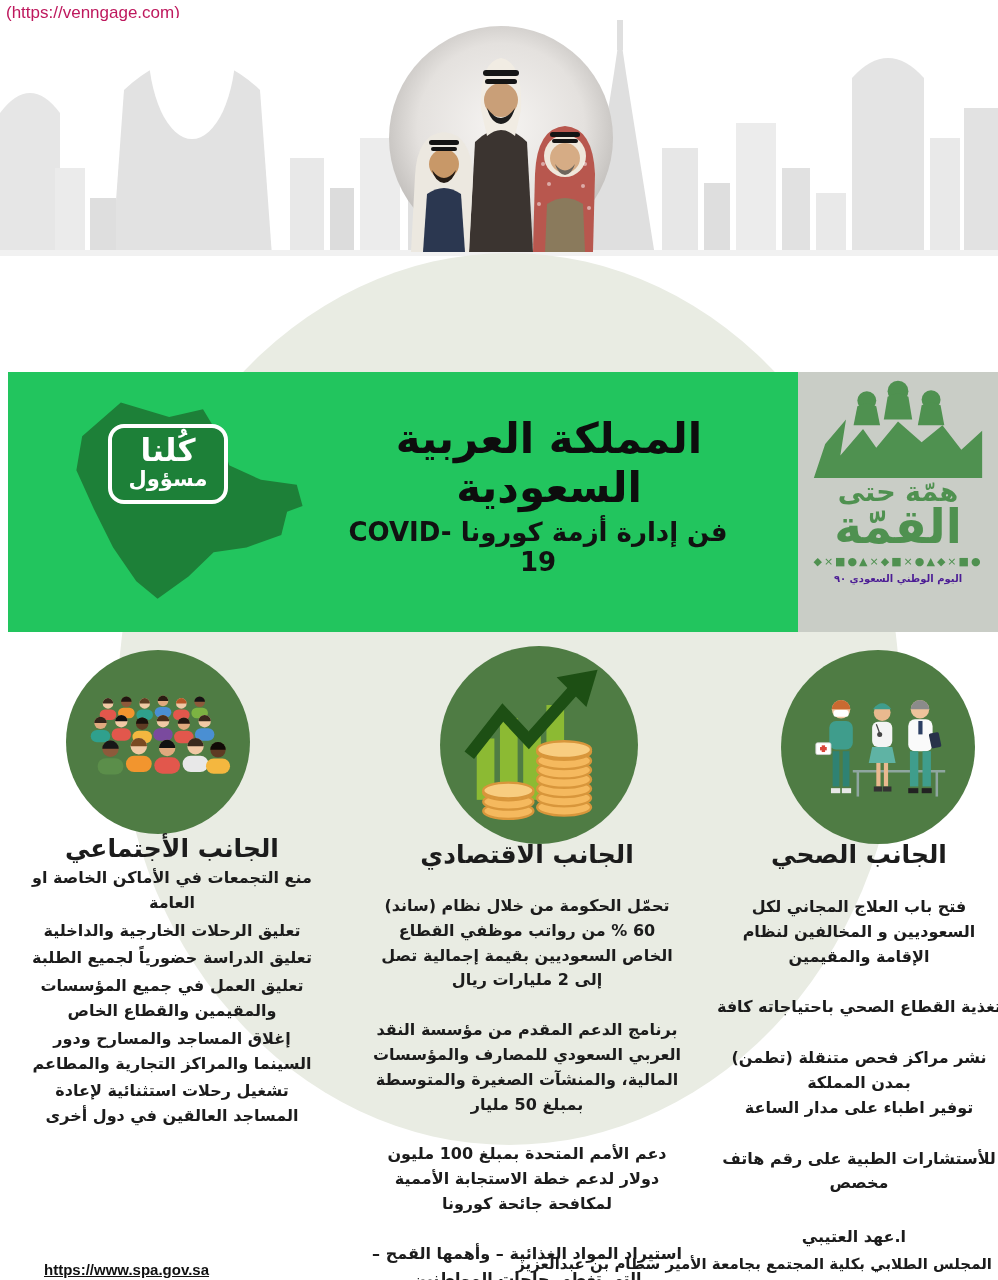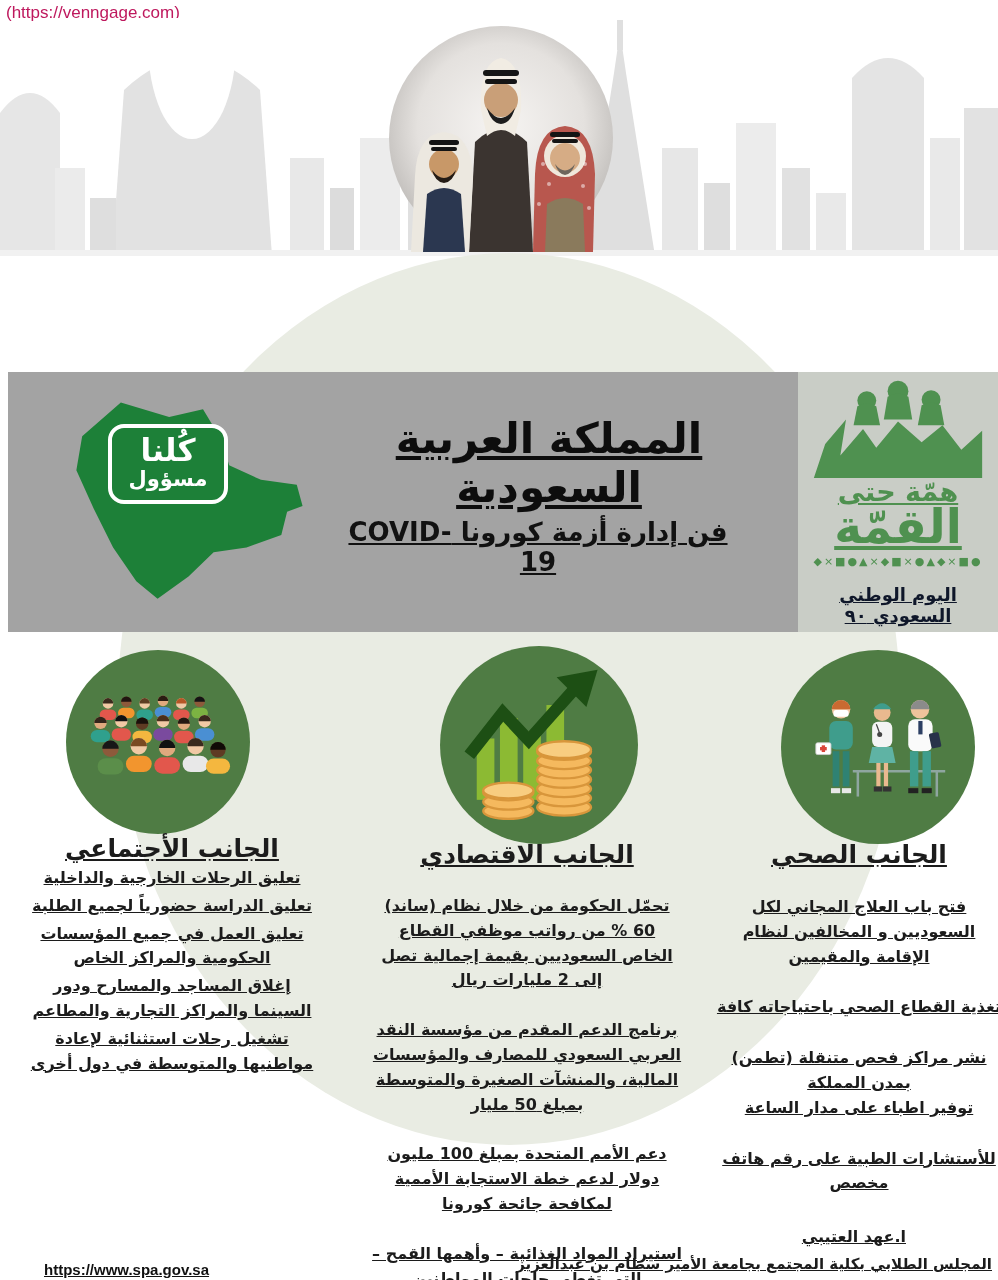--- a/index.html
+++ b/index.html
@@ -1,49 +1,49 @@
 <!DOCTYPE html>
 <html lang="ar"><head>
 <meta charset="utf-8">
 <style>
   html,body{margin:0;padding:0;background:#fff;}
   #canvas{position:relative;width:998px;height:1280px;background:#fff;overflow:hidden;
           font-family:"DejaVu Sans",sans-serif;}
   .abs{position:absolute;}
-  .ar{direction:rtl;font-weight:bold;color:#1c1c1c;text-align:center;text-decoration:underline;}
+  .ar{direction:rtl;font-weight:bold;color:#1c1c1c;text-align:center;}
 
   
   .src-url{top:3px;left:6px;font-size:17px;color:#be185d;font-family:"Liberation Sans",sans-serif;}
 
   
   .skyline{top:18px;left:0;width:998px;height:238px;}
 
   
   .royal{top:24px;left:387px;width:228px;height:228px;}
 
   
   .pale-circle{top:253px;left:118px;width:782px;height:892px;border-radius:50%;background:#e9ece3;}
 
   
-  .banner{top:372px;left:8px;width:790px;height:260px;background:#a3a3a3;}
+  .banner{top:372px;left:8px;width:790px;height:260px;background:#22c55e;}
   .ksa-map{position:absolute;left:28px;top:16px;width:305px;height:232px;}
   .badge{position:absolute;left:100px;top:52px;width:104px;padding:6px 4px 8px;border:4px solid #fff;
          border-radius:16px;background:#1d8038;color:#fff;text-align:center;direction:rtl;}
   .badge .b1{font-size:31px;font-weight:bold;line-height:1.05;}
   .badge .b2{font-size:21px;font-weight:bold;line-height:1.2;}
   .banner-title{position:absolute;right:8px;left:300px;top:42px;font-size:42px;color:#0d0d0d;}
   .banner-sub{position:absolute;right:60px;left:330px;top:128px;font-size:26px;color:#111;margin-top:17px;}
 
   
   .logo-panel{top:372px;left:798px;width:200px;height:260px;background:#c9cdc6;text-align:center;}
   .nd-mountain{margin-top:4px;width:188px;height:104px;}
   .nd1{color:#4f9150;font-size:27px;line-height:1.0;margin-top:-6px;}
   .nd2{color:#4f9150;font-size:47px;line-height:1.0;margin-top:-2px;}
   .nd-band{color:#4f9150;font-size:11px;letter-spacing:2px;line-height:1;margin-top:6px;white-space:nowrap;overflow:hidden;}
-  .nd3{color:#0f172a;font-size:18px;margin-top:17px;}
+  .nd3{color:#4c1d95;font-size:10px;margin-top:6px;}
 
   
   .topic-circle{border-radius:50%;background:#4f7c44;display:flex;align-items:center;justify-content:center;}
   .tc-social{top:650px;left:66px;width:184px;height:184px;}
   .tc-econ{top:646px;left:440px;width:198px;height:198px;}
   .tc-health{top:650px;left:781px;width:194px;height:194px;}
 
   
   .col{display:flex;flex-direction:column;align-items:center;}
   .col-heading{font-size:25px;margin-bottom:14px;}
@@ -265,25 +265,26 @@
       <rect x="128" y="80" width="10" height="42" fill="#3f9d8c"></rect>
       <rect x="143" y="80" width="10" height="42" fill="#3f9d8c"></rect>
       <rect x="126" y="124" width="12" height="6" fill="#222"></rect>
         <rect x="142" y="124" width="12" height="6" fill="#222"></rect>
       <rect x="152" y="58" width="12" height="18" rx="2" fill="#28324a" transform="rotate(-12 158 67)"></rect>
     </svg>
   </div>
 
   <div class="abs col col-social ar">
     <div class="col-heading">الجانب الأجتماعي</div>
+    <div class="col-item">منع التجمعات في الأماكن الخاصة او العامة</div>
     <div class="col-item">تعليق الرحلات الخارجية والداخلية</div>
     <div class="col-item">تعليق الدراسة حضورياً لجميع الطلبة</div>
-    <div class="col-item">تعليق العمل في جميع المؤسسات الحكومية والمراكز الخاص</div>
+    <div class="col-item">تعليق العمل في جميع المؤسسات والمقيمين والقطاع الخاص</div>
     <div class="col-item">إغلاق المساجد والمسارح ودور السينما والمراكز التجارية والمطاعم</div>
-    <div class="col-item">تشغيل رحلات استثنائية لإعادة مواطنيها والمتوسطة في دول أخرى</div>
+    <div class="col-item">تشغيل رحلات استثنائية لإعادة المساجد العالقين في دول أخرى</div>
   </div>
 
   <div class="abs col col-econ ar">
     <div class="col-heading">الجانب الاقتصادي</div>
     <div class="col-item">تحمّل الحكومة من خلال نظام (ساند) 60 % من رواتب موظفي القطاع الخاص السعوديين بقيمة إجمالية تصل إلى 2 مليارات ريال</div>
     <div class="col-item">برنامج الدعم المقدم من مؤسسة النقد العربي السعودي للمصارف والمؤسسات المالية، والمنشآت الصغيرة والمتوسطة بمبلغ 50 مليار</div>
     <div class="col-item">دعم الأمم المتحدة بمبلغ 100 مليون دولار لدعم خطة الاستجابة الأممية لمكافحة جائحة كورونا</div>
     <div class="col-item">استيراد المواد الغذائية – وأهمها القمح – التي تغطي حاجات المواطنين والمقيمين</div>
   </div>
 

